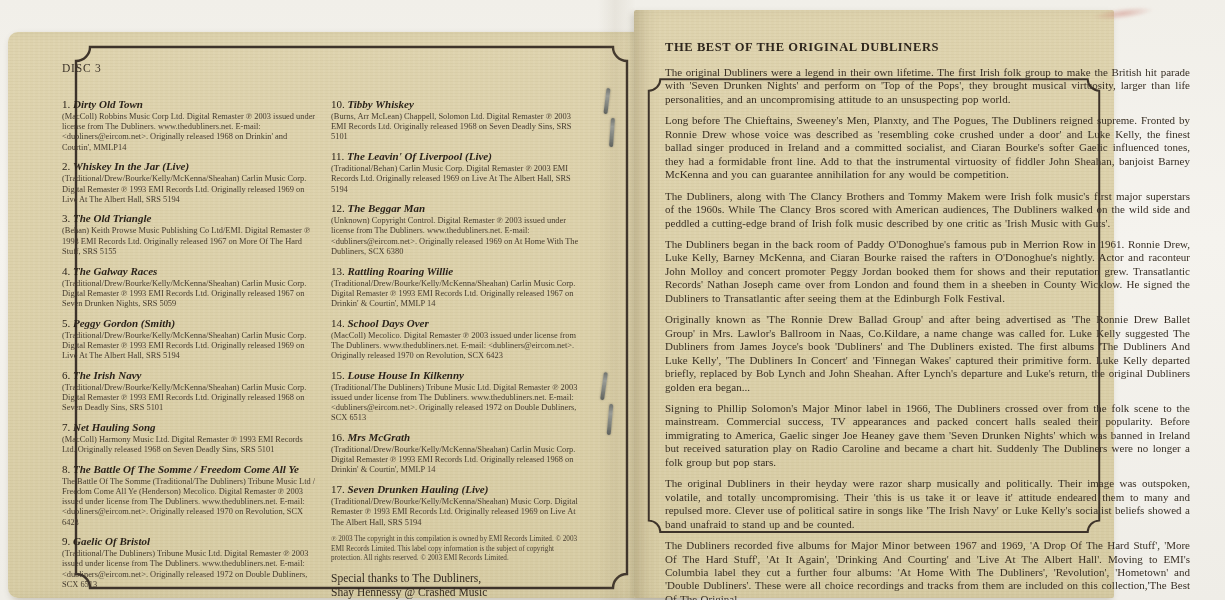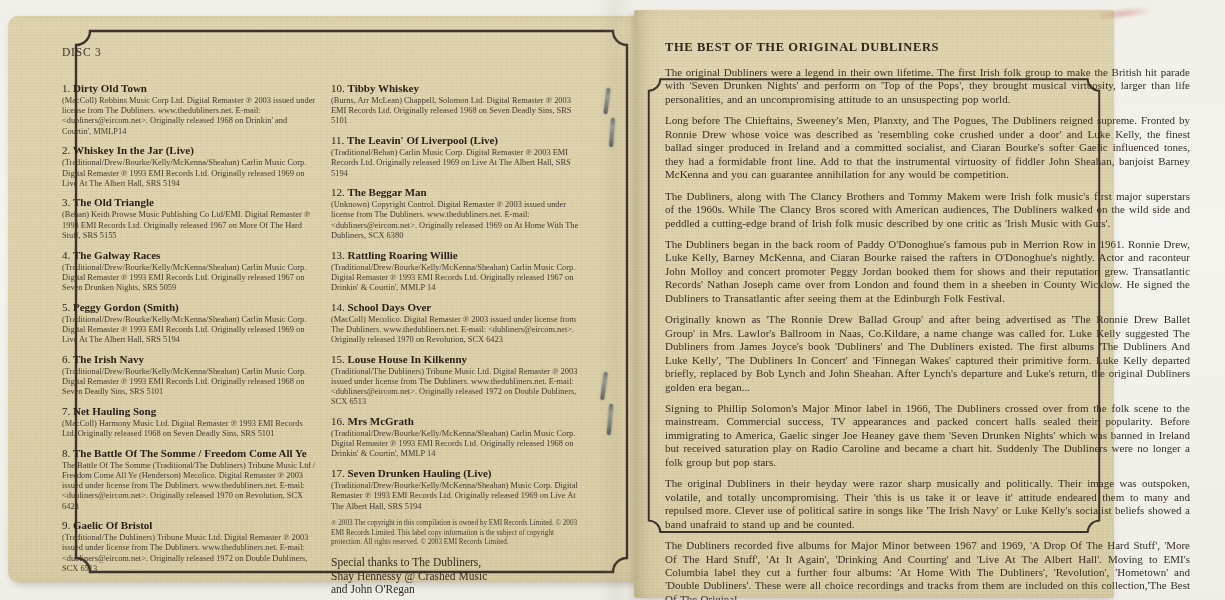--- a/index.html
+++ b/index.html
@@ -10,21 +10,21 @@
   }
   .page{
     position:absolute;
     background:
       repeating-linear-gradient(0deg, rgba(125,105,60,0.05) 0 1px, rgba(0,0,0,0) 1px 3px),
       repeating-linear-gradient(90deg, rgba(255,255,244,0.05) 0 2px, rgba(0,0,0,0) 2px 5px),
       linear-gradient(178deg,#ded3ae 0%,#dbd0a9 55%,#d6cba3 100%);
     color:#352c22;
   }
   .page-left{
-    left:8px;top:16px;width:690px;height:566px;
+    left:8px;top:32px;width:690px;height:566px;
     box-shadow:2px 3px 6px rgba(90,80,55,0.25), inset -14px 0 18px -10px rgba(100,85,50,0.30);
     border-radius:10px;
   }
   .page-right{
     left:634px;top:10px;width:480px;height:588px;
     box-shadow:-2px 3px 6px rgba(90,80,55,0.22), inset 16px 0 20px -12px rgba(100,85,50,0.32);
     border-radius:2px;
   }
   .frame{position:absolute;left:0;top:0;width:100%;height:100%;pointer-events:none;}
   .frame path{fill:none;stroke:#3d332a;stroke-width:2.4;}
@@ -34,21 +34,21 @@
     font-size:11.5px;letter-spacing:0.8px;color:#3a3128;
   }
   .tracks-wrap{
     position:absolute;left:54px;top:66px;width:524px;
     display:flex;gap:14px;
   }
   .track-col{width:255px;}
   .track{margin-bottom:7.5px;}
   .t-title{font-size:11px;color:#2b231a;line-height:13px;margin-bottom:1px;}
   .t-num{font-weight:normal;}
-  .t-name{font-weight:bold;}
+  .t-name{font-weight:bold;font-style:italic;}
   .t-credits{font-size:8.4px;line-height:10.2px;color:#443a2d;}
   .copyright-note{
     font-size:7.2px;line-height:9.6px;color:#4a4033;width:250px;
     margin:6px 0 8px 0;
   }
   .special-thanks{
     font-size:11.5px;line-height:13.5px;color:#342b21;white-space:pre-line;
   }
   
   .notes-title{

